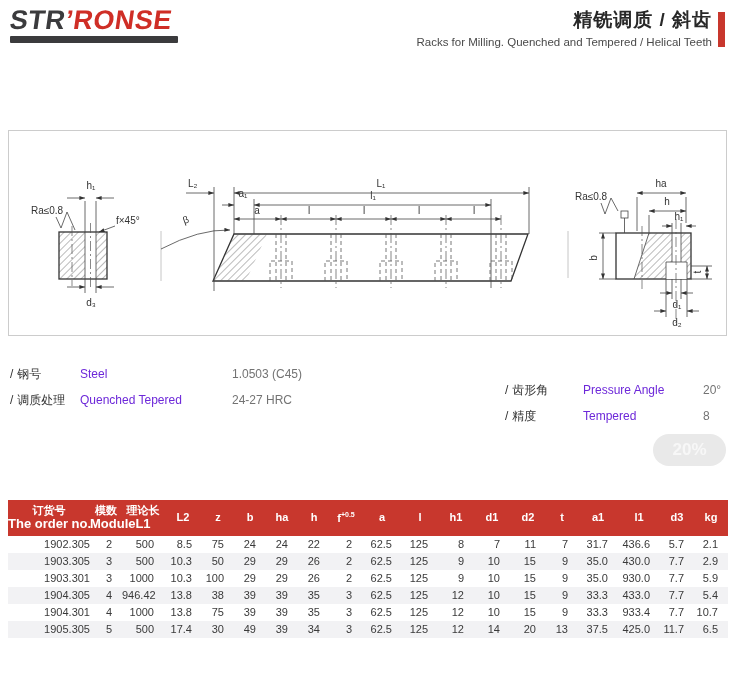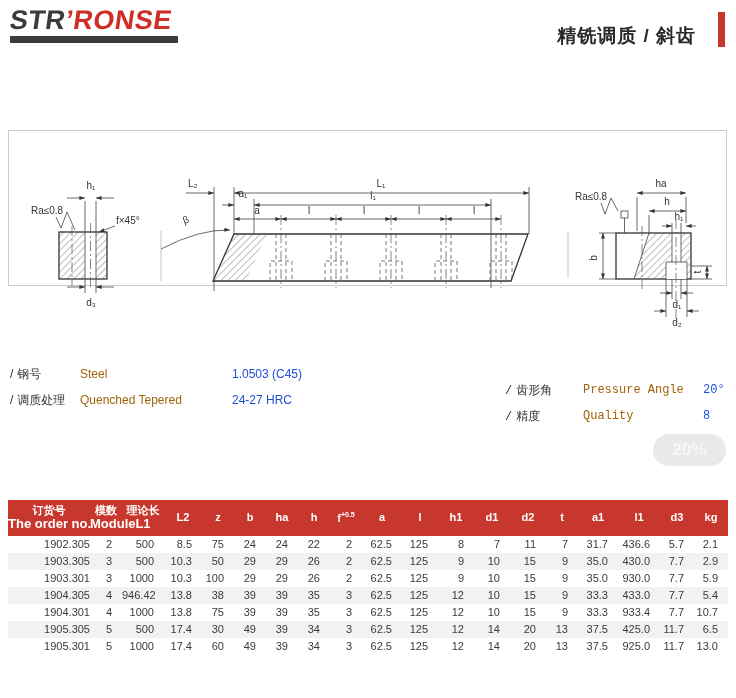--- a/index.html
+++ b/index.html
@@ -6,44 +6,44 @@
   body{width:736px;height:698px;font-family:"Liberation Sans",sans-serif;-webkit-font-smoothing:antialiased;}
   .page{position:relative;width:736px;height:698px;overflow:hidden;background:#fff;}
 
   
   .logo{position:absolute;left:10px;top:7px;}
   .logo-text{font-size:27px;font-weight:800;letter-spacing:.5px;transform:skewX(-8deg);line-height:1;}
   .logo-str{color:var(--logo-dark,#3b3b3d);}
   .logo-tick{color:var(--logo-red,#cf2e26);}
   .logo-ronse{color:var(--logo-red,#cf2e26);}
   .logo-bar{width:168px;height:7px;background:var(--logo-dark,#3b3b3d);margin-top:2px;border-radius:1px;}
-  .titles{position:absolute;right:40px;top:7px;text-align:right;margin-top:16px;}
+  .titles{position:absolute;right:24px;top:7px;text-align:right;}
   .title-zh{font-size:19px;font-weight:bold;color:#282828;letter-spacing:1px;}
   .title-en{font-size:11.5px;color:#4a4a4a;margin-top:3px;}
   .red-bar{position:absolute;right:11px;top:12px;width:7px;height:35px;background:var(--accent-red,#c8372d);}
 
   
-  .diagram-box{position:absolute;left:8px;top:130px;width:719px;height:156px;border:1px solid var(--border-gray,#ccc);box-sizing:border-box;background:#fff;}
+  .diagram-box{position:absolute;left:8px;top:130px;width:719px;height:206px;border:1px solid var(--border-gray,#ccc);box-sizing:border-box;background:#fff;}
   .diagram-box svg{display:block;}
   .thin{stroke:#444;stroke-width:.8;fill:none;}
   .thick{stroke:#333;stroke-width:1.3;fill:none;}
   .cl{stroke:#555;stroke-width:.7;stroke-dasharray:10 3 2 3;fill:none;}
   .dsh{stroke:#555;stroke-width:.8;stroke-dasharray:4 3;fill:none;}
   .sep{stroke:#c6c6c6;stroke-width:1;}
   .dimtext{font-size:10px;fill:#333;}
 
   
   .specs-left{position:absolute;left:10px;top:361px;}
-  .specs-right{position:absolute;left:505px;top:377px;font-family:Liberation Mono, monospace;}
+  .specs-right{position:absolute;left:505px;top:377px;}
   .spec-row{display:flex;align-items:center;height:26px;font-size:12px;color:#333;}
   .sp-zh{width:70px;white-space:nowrap;}
   .specs-right .sp-zh{width:78px;}
-  .sp-en{width:152px;white-space:nowrap;color:#a16207;}
+  .sp-en{width:152px;white-space:nowrap;color:#6d28d9;}
   .specs-right .sp-en{width:120px;}
-  .sp-val{white-space:nowrap;color:#1d4ed8;}
+  .sp-val{white-space:nowrap;color:#737373;}
   .slash{margin-right:4px;}
   .zoom-badge{position:absolute;left:653px;top:434px;width:73px;height:32px;border-radius:16px;
     background:var(--badge-gray,#e9e9e9);color:#f7f7f7;font-size:17px;font-weight:bold;
     display:flex;align-items:center;justify-content:center;}
 
   
   .dim-table{position:absolute;left:8px;top:500px;width:719px;border-collapse:collapse;table-layout:fixed;}
   .dim-table th{background:var(--accent-red,#c8372d);color:#fff;font-size:11px;font-weight:bold;
     text-align:center;vertical-align:middle;padding:4px 0;line-height:1.15;white-space:nowrap;}
   .dim-table th sup{font-size:7px;}
@@ -56,20 +56,21 @@
 <body>
 
 <div class="page">
 
   <div class="logo">
     <div class="logo-text"><span class="logo-str">STR</span><span class="logo-tick">’</span><span class="logo-ronse">RONSE</span></div>
     <div class="logo-bar"></div>
   </div>
   <div class="titles">
     <div class="title-zh">精铣调质 / 斜齿</div>
+    <div class="title-en">Racks for Milling. Quenched and Tempered / Helical Teeth</div>
   </div>
   <div class="red-bar"></div>
 
   <div class="diagram-box">
     <svg width="717" height="211" viewBox="0 0 717 211">
       <defs>
         <pattern id="hatch" width="5" height="5" patternTransform="rotate(45)" patternUnits="userSpaceOnUse">
           <line x1="0" y1="0" x2="0" y2="5" stroke="#555" stroke-width=".8"></line>
         </pattern>
         <marker id="mE" markerWidth="8" markerHeight="6" refX="7" refY="2.5" orient="auto">
@@ -239,21 +240,21 @@
     </div>
   </div>
   <div class="specs-right">
     <div class="spec-row">
       <span class="sp-zh"><span class="slash">/</span><span>齿形角</span></span>
       <span class="sp-en">Pressure Angle</span>
       <span class="sp-val">20°</span>
     </div>
     <div class="spec-row">
       <span class="sp-zh"><span class="slash">/</span><span>精度</span></span>
-      <span class="sp-en">Quality</span>
+      <span class="sp-en">Tempered</span>
       <span class="sp-val">8</span>
     </div>
   </div>
 
   <div class="zoom-badge">20%</div>
 
   <table class="dim-table">
     <colgroup>
       <col style="width:82px">
         <col style="width:32px">
@@ -418,37 +419,16 @@
           <td>125</td>
           <td>12</td>
           <td>14</td>
           <td>20</td>
           <td>13</td>
           <td>37.5</td>
           <td>425.0</td>
           <td>11.7</td>
           <td>6.5</td>
         </tr>
-        <tr>
-          <td>1905.301</td>
-          <td>5</td>
-          <td>1000</td>
-          <td>17.4</td>
-          <td>60</td>
-          <td>49</td>
-          <td>39</td>
-          <td>34</td>
-          <td>3</td>
-          <td>62.5</td>
-          <td>125</td>
-          <td>12</td>
-          <td>14</td>
-          <td>20</td>
-          <td>13</td>
-          <td>37.5</td>
-          <td>925.0</td>
-          <td>11.7</td>
-          <td>13.0</td>
-        </tr>
       </tbody>
   </table>
 
 </div>
 
 </body></html>

